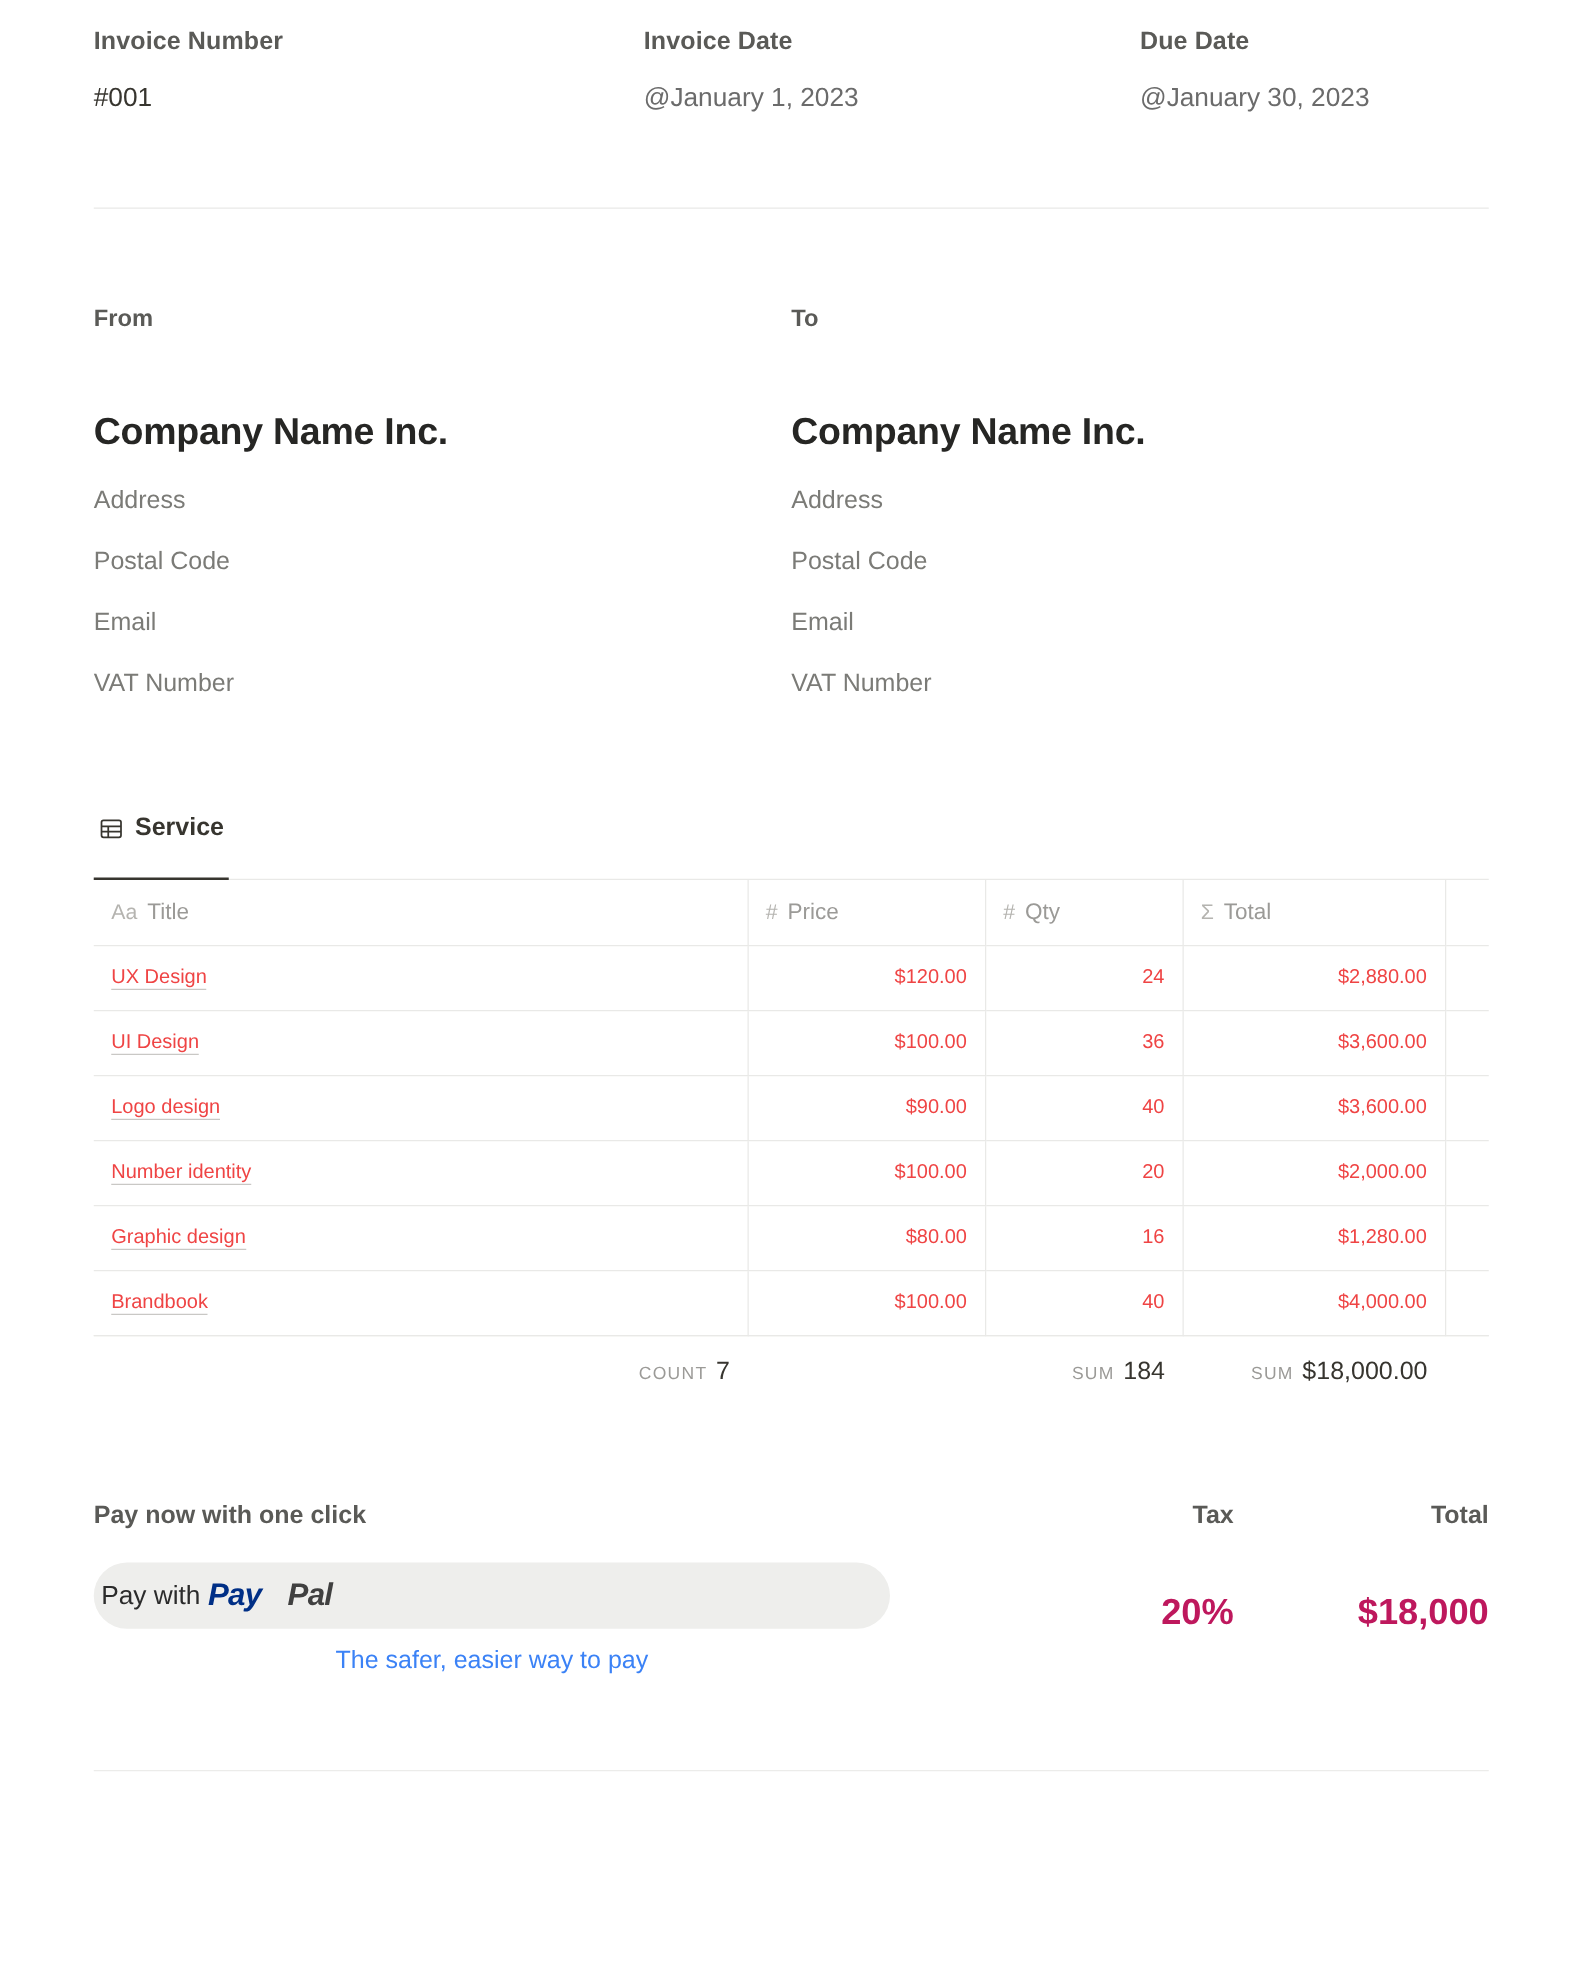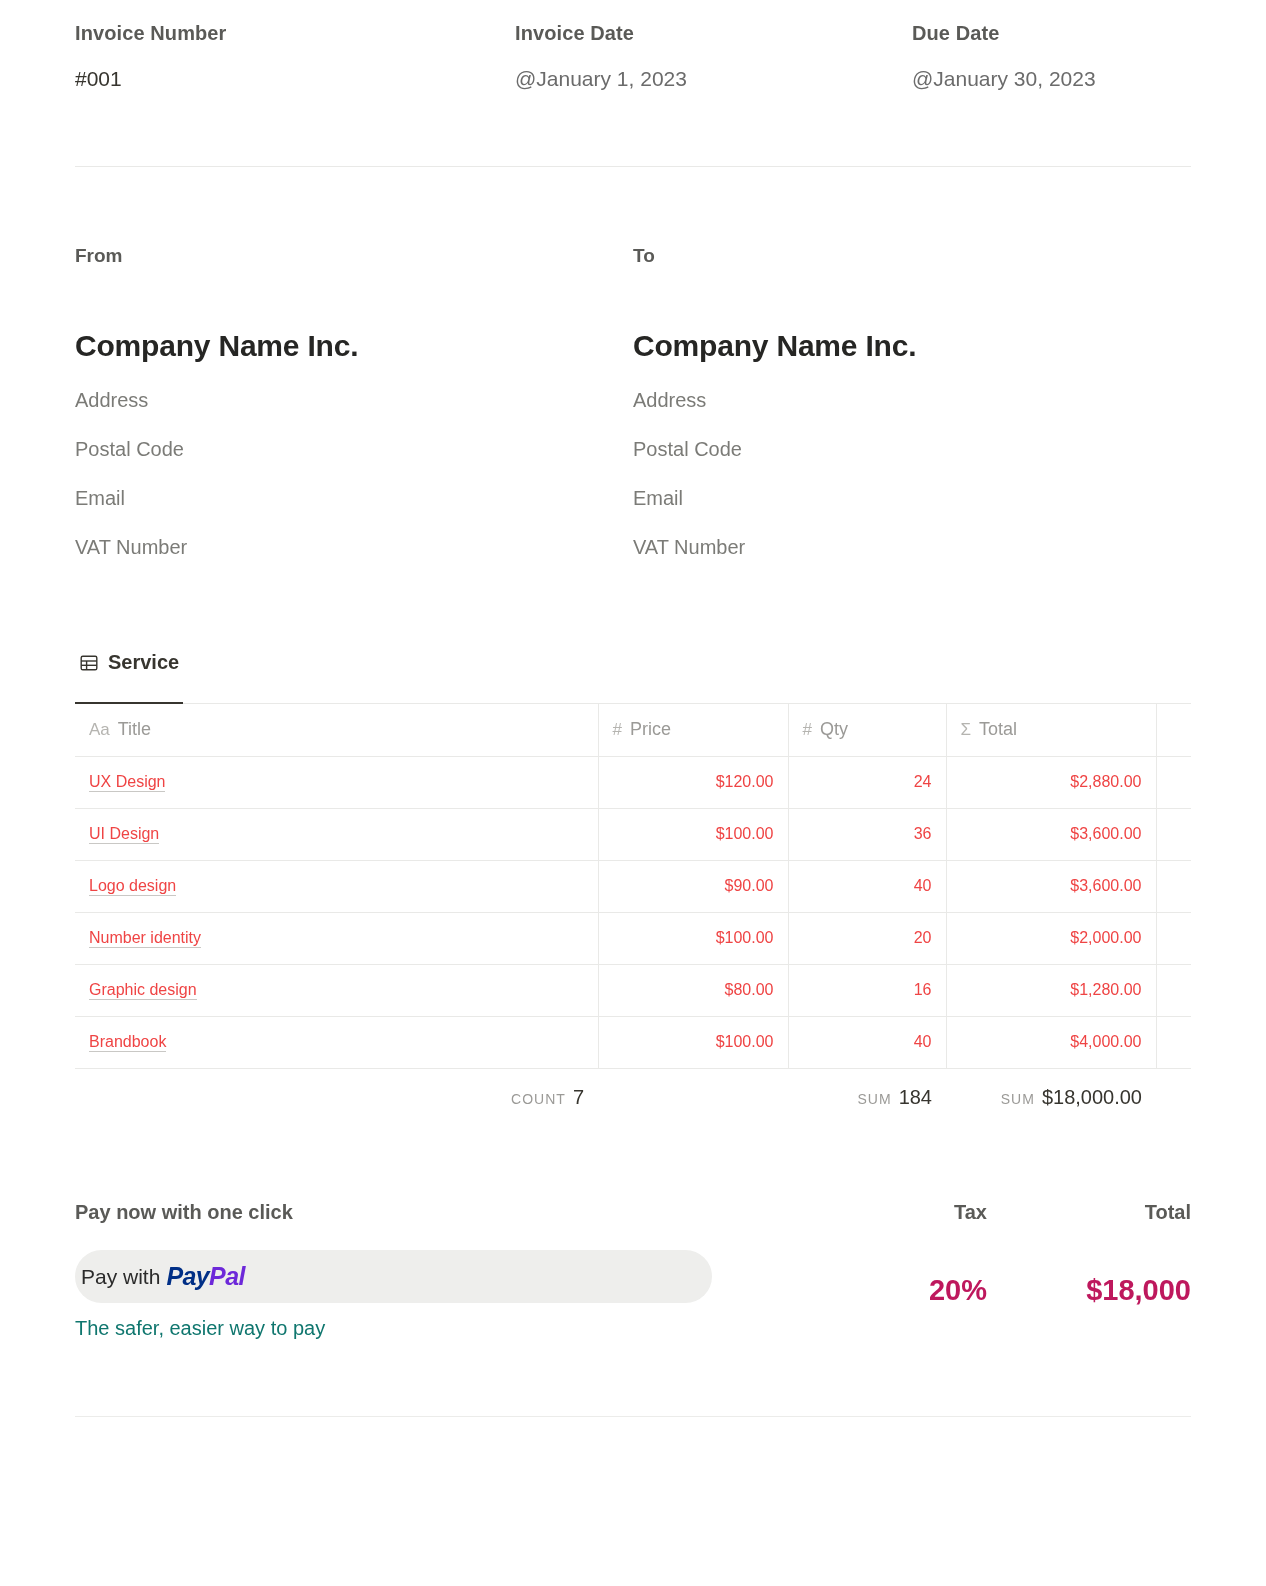--- a/index.html
+++ b/index.html
@@ -177,27 +177,27 @@
     font-size: 21px;
     color: #2b2b2b;
   }
   .pp-logo {
     font-size: 25px;
     font-weight: bold;
     font-style: italic;
     letter-spacing: -0.6px;
   }
   .pp-logo .pay { color: #002f86; }
-  .pp-logo .pal { color: #6d28d9; }
+  .pp-logo .pal { color: #404040; margin-left: 21px; }
   .pay-sub {
     margin-top: 14px;
     width: 637px;
-    text-align: left;
-    font-size: 20px;
-    color: #0f766e;
+    text-align: center;
+    font-size: 20px;
+    color: #3b82f6;
   }
 
   .totals { display: flex; gap: 4px; padding-top: 0; text-align: right; }
   .tot-col.tax { width: 175px; }
   .tot-col.tot { width: 200px; }
   .tot-label {
     font-size: 20px;
     font-weight: bold;
     color: #5a5a57;
   }

